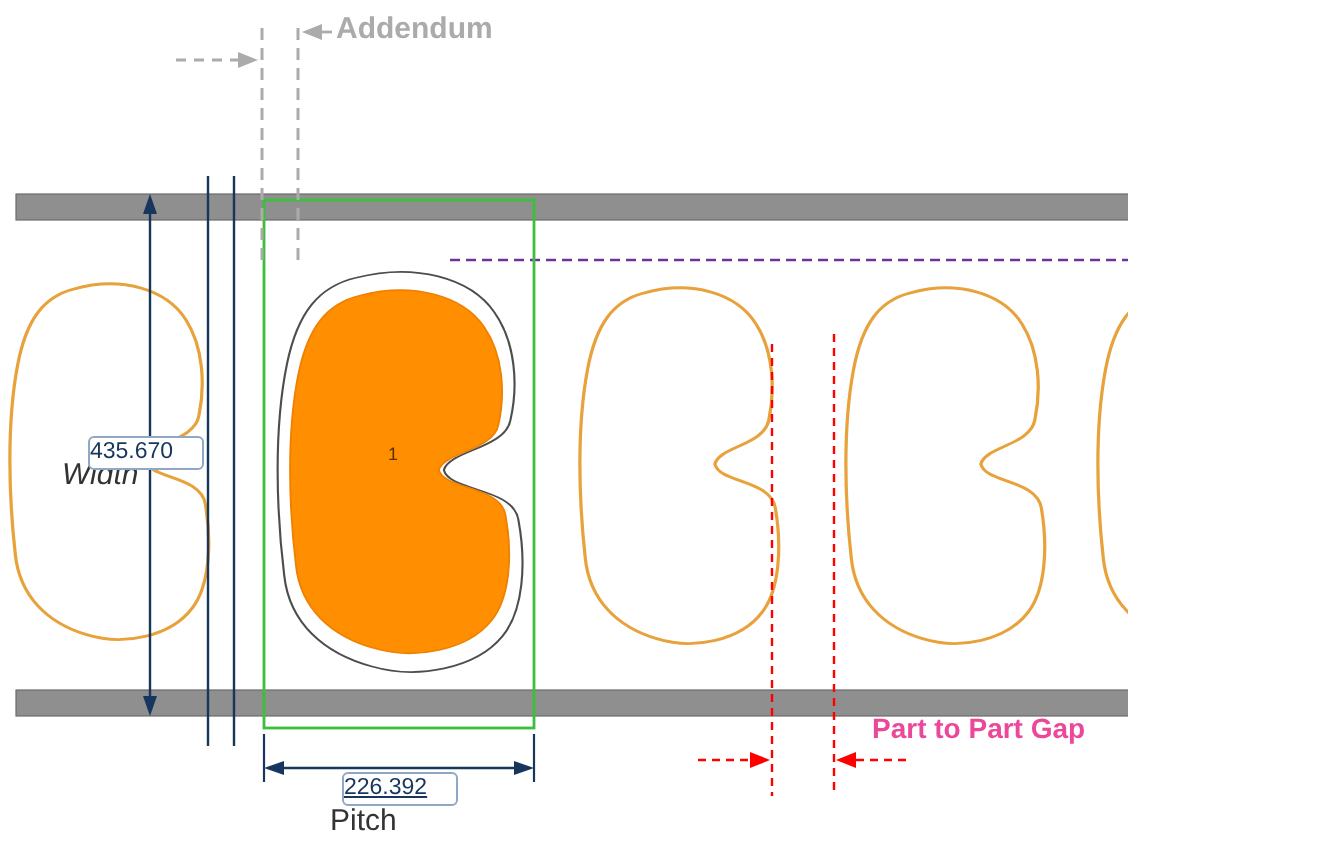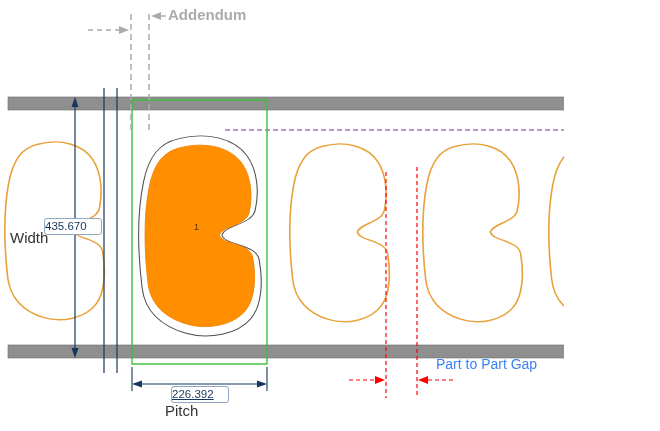--- a/index.html
+++ b/index.html
@@ -4,21 +4,21 @@
 <style>
   html,body{margin:0;padding:0;background:#fff;}
   .canvas{
     position:relative;width:564px;height:431px;background:#ffffff;
     font-family:"Liberation Sans", sans-serif;overflow:hidden;
   }
   .canvas svg{position:absolute;left:0;top:0;}
   .lbl{position:absolute;white-space:nowrap;line-height:1.1;}
   .lbl-addendum{color:#ABABAB;font-weight:bold;font-size:15px;}
   .lbl-carrier-gap{color:#7030A0;font-weight:bold;font-size:15px;}
-  .lbl-part-gap{color:#3b82f6;font-weight:normal;font-size:14px;}
+  .lbl-part-gap{color:#ec4899;font-weight:bold;font-size:14px;}
   .lbl-carrier-width{color:#00B050;font-weight:bold;font-size:15px;}
   .lbl-dim{color:#333333;font-size:15px;}
   .dim-box{
     position:absolute;background:#ffffff;border:1px solid #8fa9c4;border-radius:3px;
     font-size:11.5px;color:#17365D;padding:1px 0 2px 0;width:56px;
   }
   .part-num{position:absolute;color:#5a3200;font-size:9px;}
 </style>
 </head>
 <body>
@@ -79,21 +79,21 @@
 
     <line x1="607" y1="343" x2="653" y2="343" stroke="#00B050" stroke-width="1.3" stroke-dasharray="4,3"></line>
     <line x1="607" y1="360" x2="653" y2="360" stroke="#00B050" stroke-width="1.3" stroke-dasharray="4,3"></line>
     <line x1="631" y1="371" x2="631" y2="392" stroke="#00B050" stroke-width="1.3" stroke-dasharray="4,3"></line>
     <polygon points="631,362 627,371 635,371" fill="#00B050"></polygon>
   </svg>
 
   <div class="lbl lbl-addendum" style="left:168px;top:7px;">Addendum</div>
 
 
-  <div class="lbl lbl-dim" style="left:10px;top:230px;">Width</div>
+  <div class="lbl lbl-dim" style="left:31px;top:230px;font-style:italic;">Width</div>
 
   <div class="dim-box" style="left:44px;top:218px;">435.670</div>
 
   <div class="dim-box" style="left:171px;top:386px;text-decoration:underline;">226.392</div>
 
   <div class="lbl lbl-dim" style="left:165px;top:403px;">Pitch</div>
 
   <div class="lbl lbl-part-gap" style="left:436px;top:357px;">Part to Part Gap</div>
 
 

